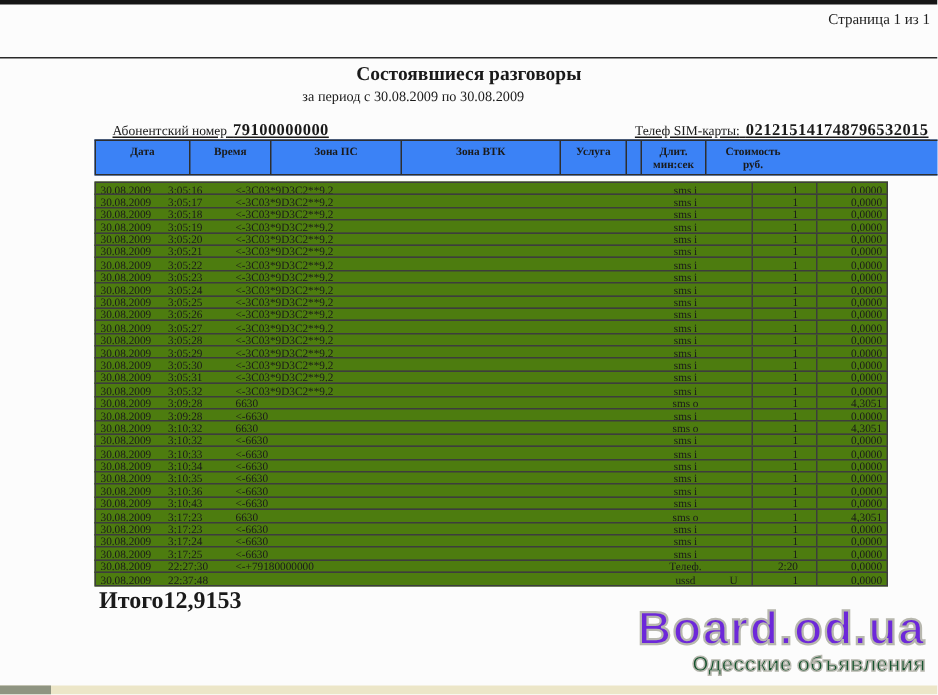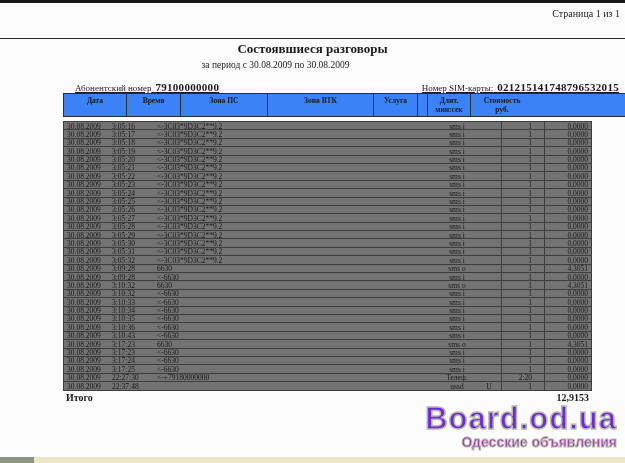--- a/index.html
+++ b/index.html
@@ -24,42 +24,42 @@
            display:flex; border:1px solid #2e2e2e; background:#3b82f6; }
   .th { border-right:1px solid #2e2e2e; font-size:7.5px; font-weight:bold; text-align:center;
         padding-top:2px; line-height:9px; overflow:hidden; }
   .th:last-child { border-right:none; }
   .th-date{width:63px;} .th-time{width:54px;} .th-number{width:60px;}
   .th-zoneps{width:87px;} .th-zonevtk{width:106px;} .th-service{width:44px;}
   .th-flag{width:10px;} .th-dur{width:43px;} .th-cost{width:62px;}
 
   
   .tbody { position:absolute; top:121px; left:63px; width:529px; }
-  .row { display:flex; height:9.4px; border:1px solid #3d3d3d; background:#737373;
+  .row { display:flex; height:9.4px; border:1px solid #3d3d3d; background:#4d7c0f;
          font-size:7.5px; line-height:7.8px; align-items:flex-start; overflow:hidden; padding-left:3px; }
   .row + .row { margin-top:-1px; }
   .row span { display:block; white-space:nowrap; overflow:hidden; padding-top:0.5px; }
   .c-date   { width:45px; }
   .c-time   { width:45px; }
   .c-number { flex:1; }
   .c-service{ width:40px;text-align:center; }
   .c-flag   { width:24px; text-align:center; }
   .c-dur    { width:43px; border-left:1px solid #3d3d3d; text-align:right; padding-right:12px; height:100%; }
   .c-cost   { width:47px; border-left:1px solid #3d3d3d; text-align:right; padding-right:3px; height:100%; }
 
   .totals { position:absolute; top:392px; left:63px; width:529px; display:flex;
-            justify-content:space-between; font-size:10px; font-weight:bold; padding:0 3px; }
+            font-size:16px; font-weight:bold; padding:0 3px; }
 
   
   .watermark { position:absolute; right:8px; bottom:13px; text-align:right;
                font-family:"Liberation Sans", sans-serif; user-select:none; }
   .wm-title { font-size:31px; font-weight:bold; letter-spacing:1px; line-height:30px;
               color:#6d28d9; -webkit-text-stroke:1.5px #b7b7ae; }
   .wm-sub   { font-size:14px; font-weight:bold; line-height:15px; margin-top:1px;
-              color:#a21caf; -webkit-text-stroke:1px #b7b7ae; }
+              color:#14532d; -webkit-text-stroke:1px #b7b7ae; }
 
   .bottom-strip { position:absolute; bottom:0; left:0; width:625px; height:6px; background:#ece6c8; }
   .bottom-strip-left { position:absolute; bottom:0; left:0; width:34px; height:6px; background:#8f9481; }
 </style>
 </head>
 <body>
 
 <div class="top-strip" style="background: rgb(22, 22, 22);"></div>
 
 <div class="page-indicator">Страница 1 из 1</div>
@@ -67,21 +67,21 @@
 
 <div class="doc-title">Состоявшиеся разговоры</div>
 <div class="doc-period">за период с 30.08.2009 по 30.08.2009</div>
 
 <div class="account-line">
   <div>
     <span class="acc-label">Абонентский номер</span>
     <span class="acc-value">79100000000</span>
   </div>
   <div>
-    <span class="sim-label">Номер SIM-карты:</span>
+    <span class="sim-label">Телеф SIM-карты:</span>
     <span class="sim-value">021215141748796532015</span>
   </div>
 </div>
 
 <div class="rule-header-ext"></div>
 
 <div class="thead">
   <div class="th th-date">Дата</div>
   <div class="th th-time">Время</div>
   <div class="th th-zoneps">Зона ПС</div>

